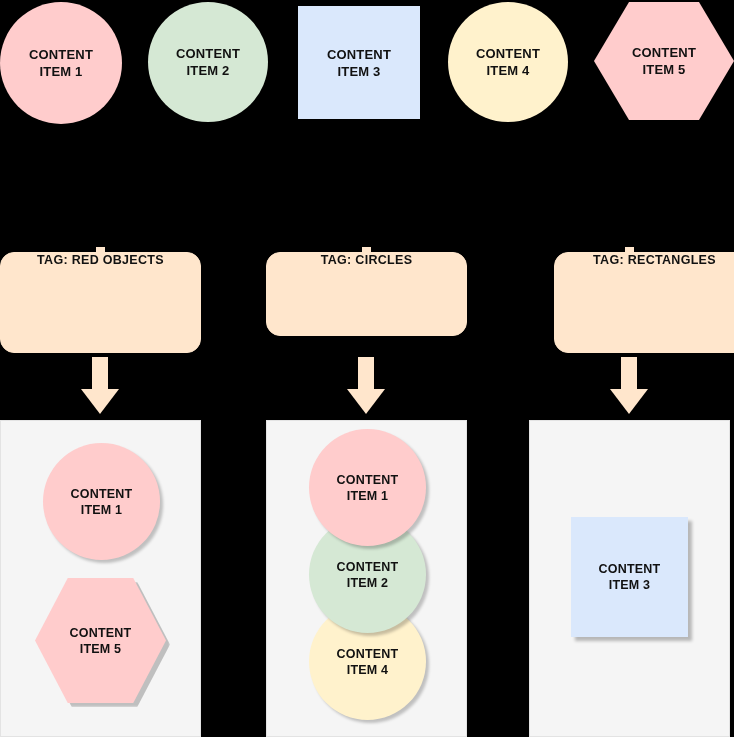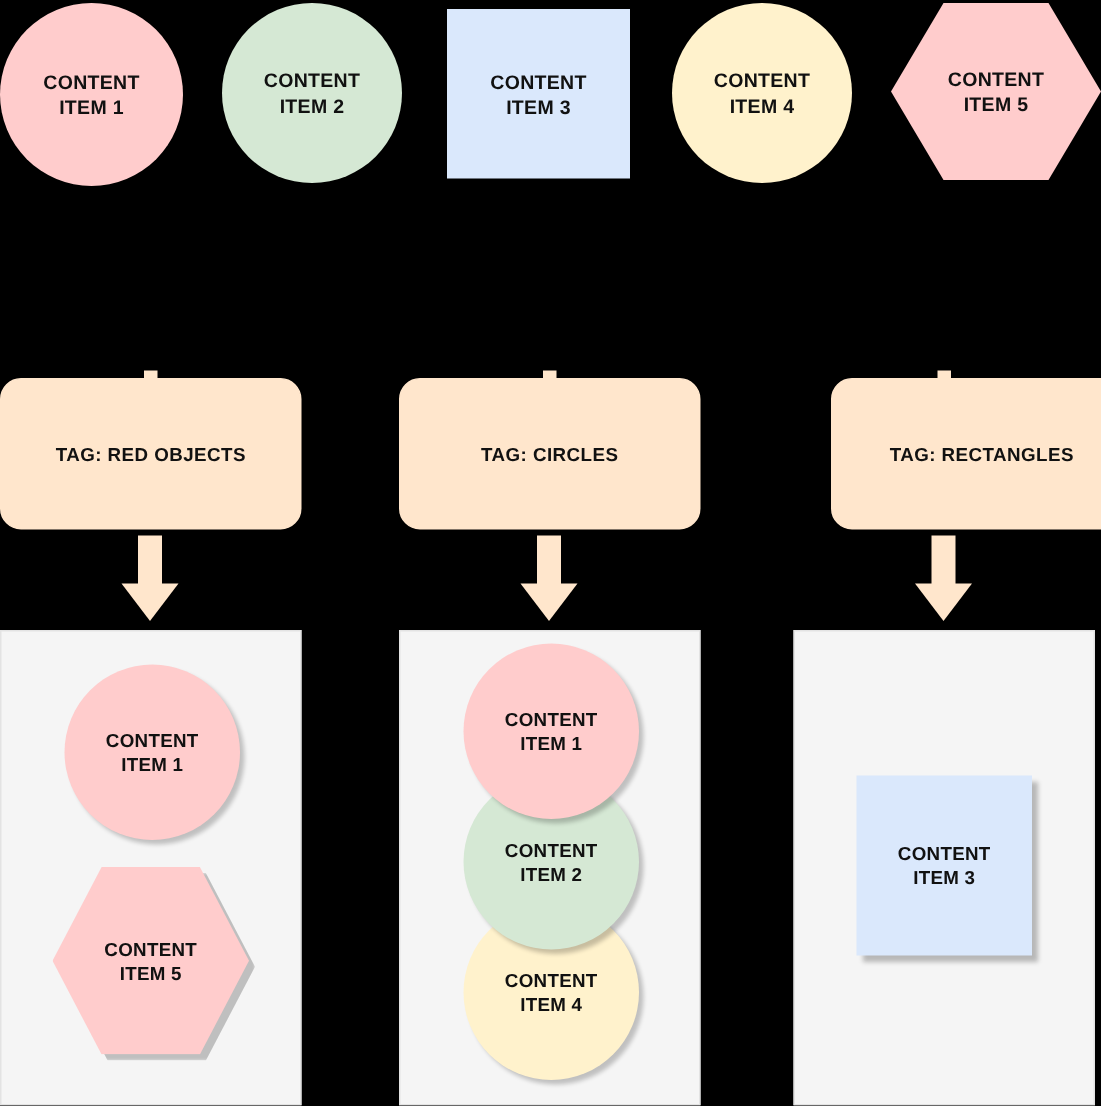--- a/index.html
+++ b/index.html
@@ -56,21 +56,20 @@
   }
 
   
   .tag-box {
     position: absolute;
     box-sizing: border-box;
     border-radius: 14px;
     background: #ffe6cc;
     border: 1px solid #ffe6cc;
     display: flex;
-    align-items: center;
     justify-content: center;
   }
   .tag-box .tag-text {
     font-size: 12.5px;
     color: #111111;
     letter-spacing: 0.3px;
     text-align: center;
   }
   .tag-notch {
     position: absolute;
@@ -169,21 +168,21 @@
   </div>
 
   <div>
 
     <div class="tag-notch" style="left:96px; top:247px;"></div>
     <div class="tag-box" style="left:0px; top:252px; width:201px; height:101px;">
       <span class="tag-text">TAG: RED OBJECTS</span>
     </div>
 
     <div class="tag-notch" style="left:362px; top:247px;"></div>
-    <div class="tag-box" style="left:266px; top:252px; width:201px; height:101px;">
+    <div class="tag-box" style="left:266px; top:252px; width:201px; height:84px;">
       <span class="tag-text">TAG: CIRCLES</span>
     </div>
 
     <div class="tag-notch" style="left:625px; top:247px;"></div>
     <div class="tag-box" style="left:554px; top:252px; width:201px; height:101px;">
       <span class="tag-text">TAG: RECTANGLES</span>
     </div>
 
   </div>
 

